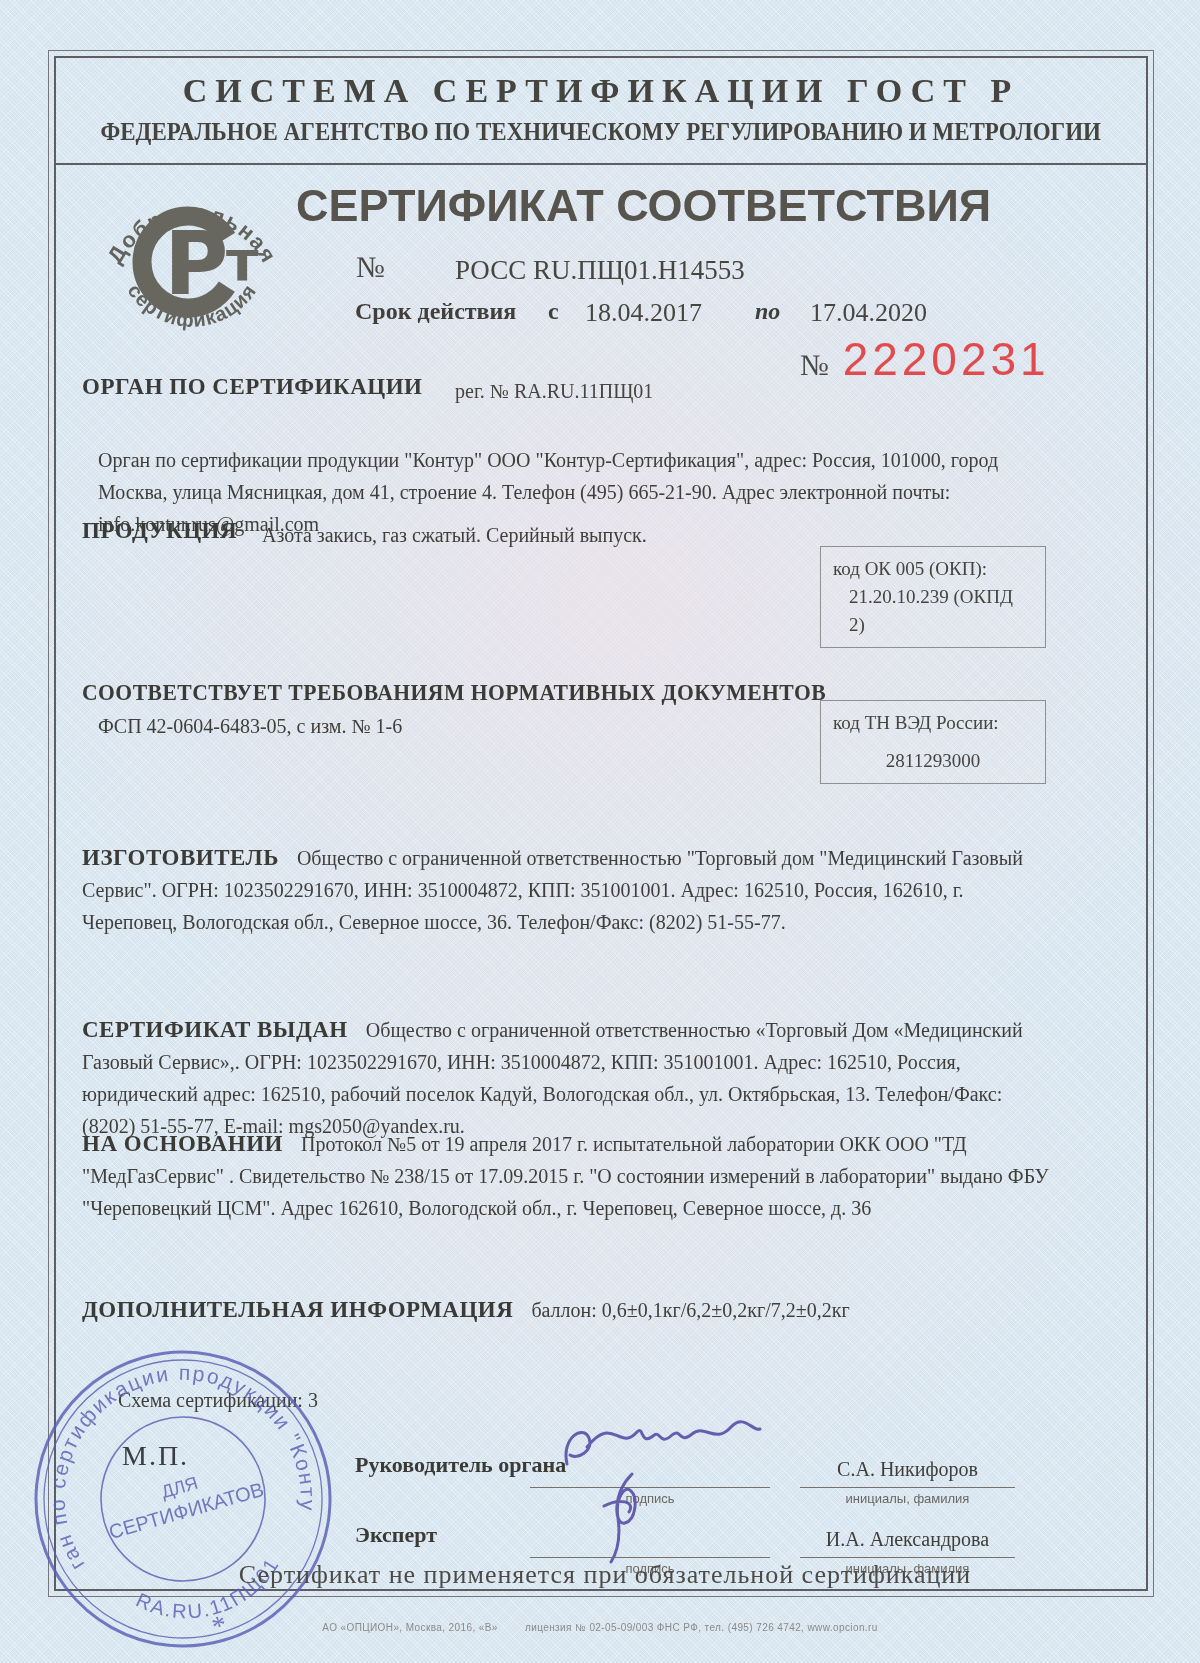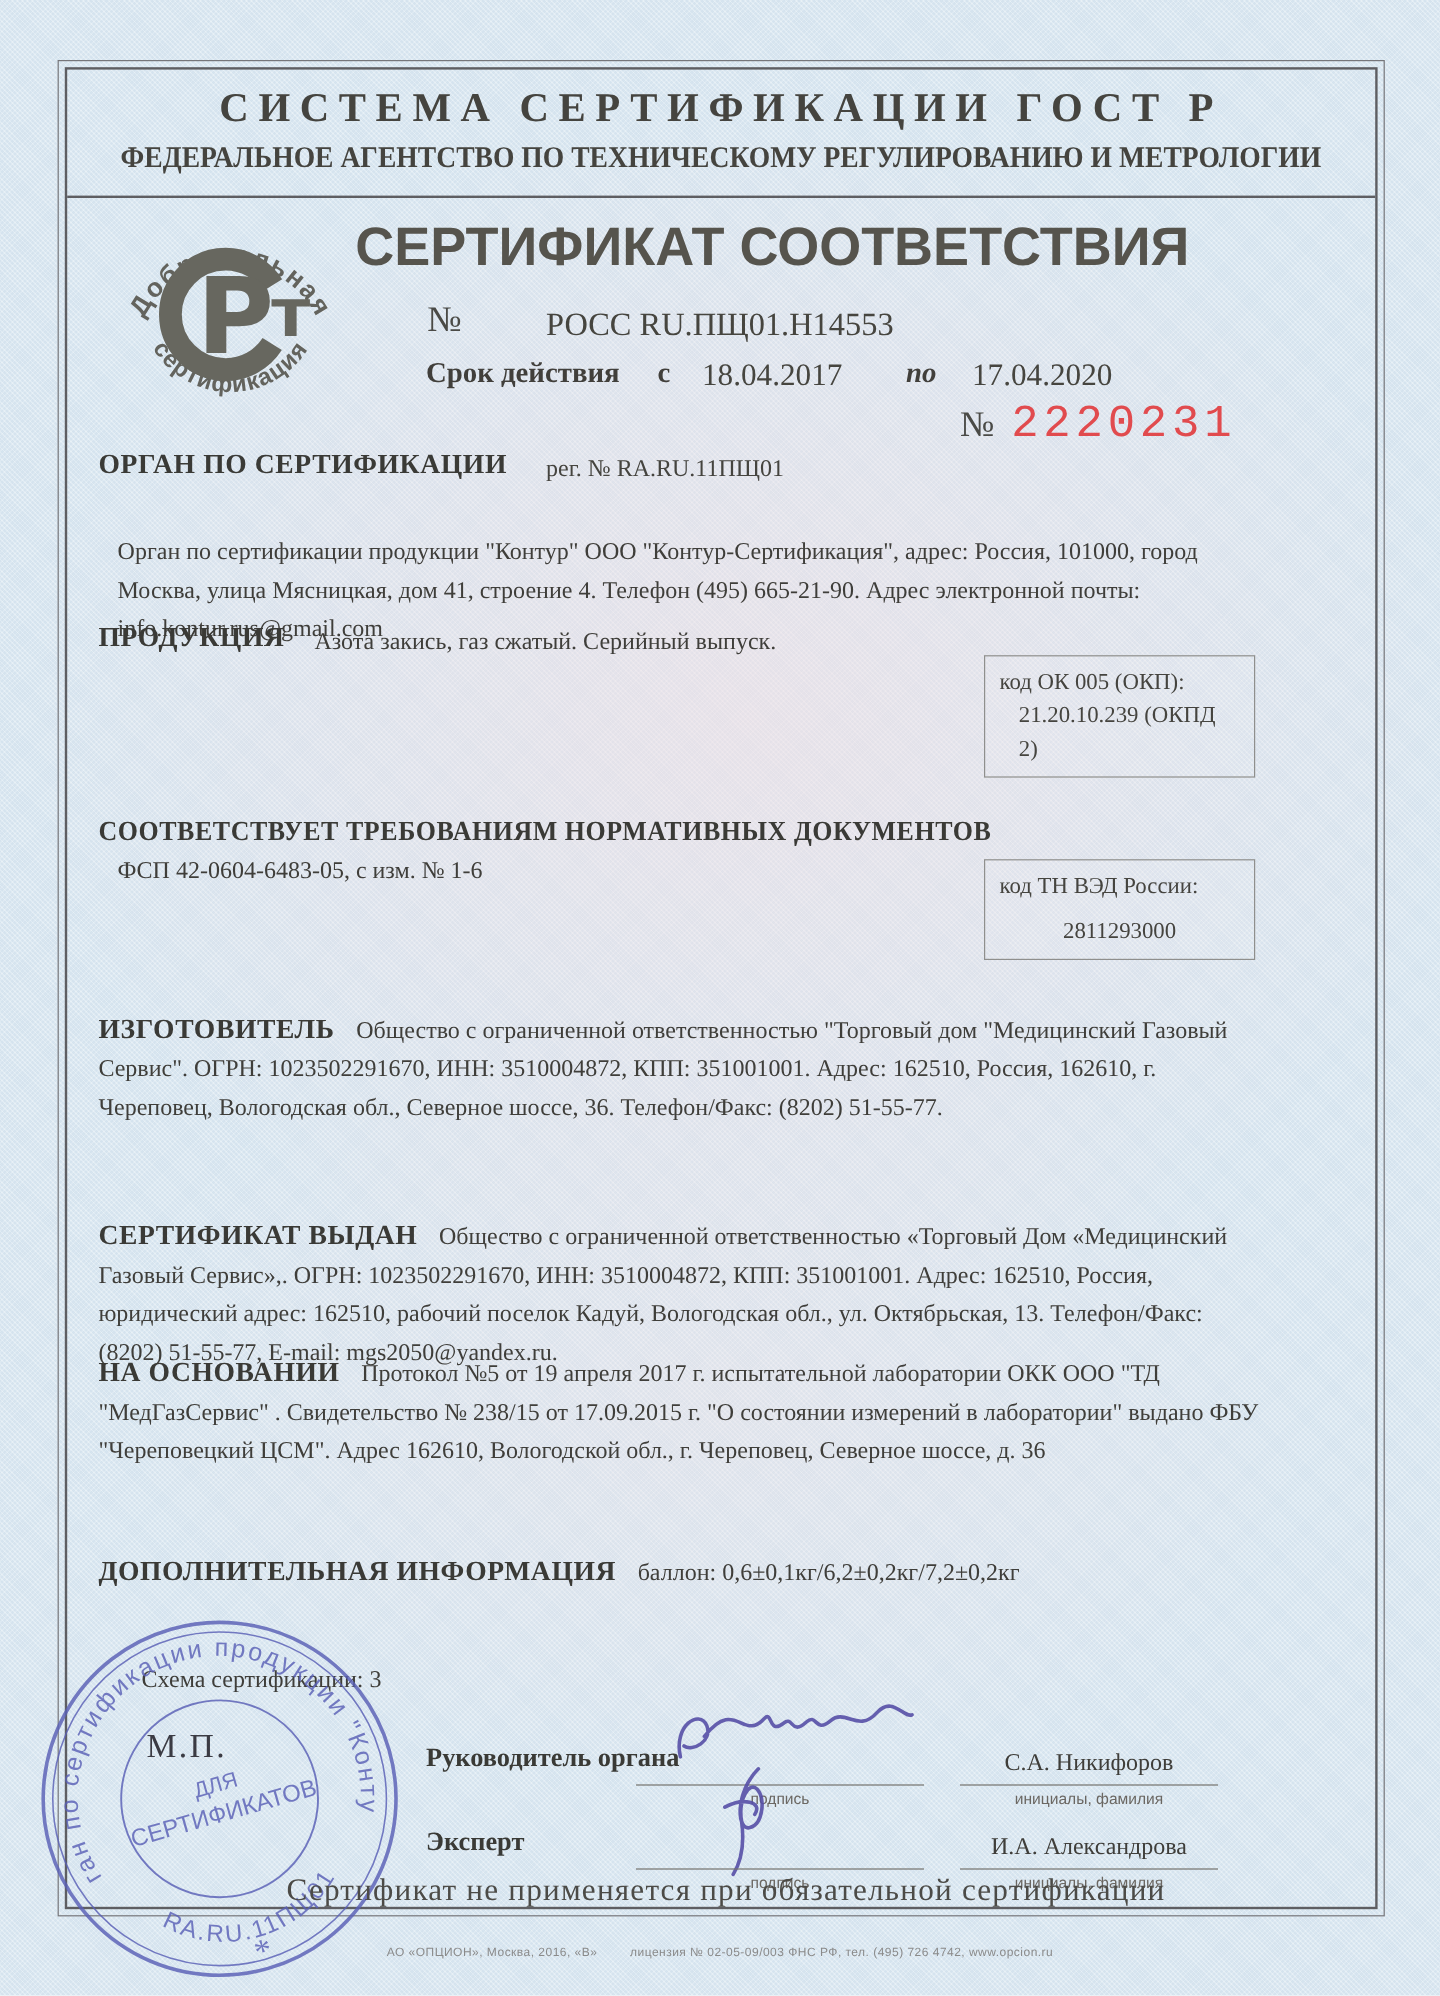--- a/index.html
+++ b/index.html
@@ -26,21 +26,21 @@
   .numrow-label{left:356px;top:250px;font-size:30px;color:#4a4a46;}
   .numrow-value{left:455px;top:255px;font-size:27px;color:#46453f;}
   .validity{top:298px;font-size:26px;color:#46453f;}
   .v-label{left:355px;font-weight:bold;font-size:24px;color:#413f3b;}
   .v-s{left:548px;font-weight:bold;font-size:24px;color:#413f3b;}
   .v-from{left:585px;}
   .v-po{left:755px;font-weight:bold;font-size:24px;color:#413f3b;font-style:italic;}
   .v-to{left:810px;}
   .blank-no{left:800px;top:332px;white-space:nowrap;}
   .blank-no .nsign{font-size:30px;color:#4a4a46;margin-right:14px;}
-  .blank-no .digits{font-family:Liberation Mono, monospace;font-size:38px;letter-spacing:4px;color:#e14b4e;}
+  .blank-no .digits{font-family:Liberation Sans, sans-serif;font-size:46px;letter-spacing:4px;color:#e14b4e;}
   .sec-label{font-size:23px;font-weight:bold;letter-spacing:.5px;color:#3a3a36;white-space:nowrap;}
   .condensed{transform:scaleX(.94);transform-origin:left center;}
   .reg{left:455px;top:380px;font-size:20px;color:#45443f;}
   .para{font-size:20px;line-height:32px;color:#3f3e3a;text-align:left;}
   .inline-label{font-size:23px;font-weight:bold;letter-spacing:.5px;color:#3a3a36;margin-right:18px;}
   .codebox{border:1px solid #8f8f8d;font-size:19px;line-height:28px;color:#45443f;padding:8px 12px;background:rgba(255,255,255,.06);}
   .codebox .c2{display:block;margin-left:16px;}
   .tnved .c2{display:block;text-align:center;margin:10px 0 0 0;}
   .sigrole{font-size:22px;font-weight:bold;color:#3a3a36;white-space:nowrap;}
   .sigline{border-top:1.5px solid #75726e;height:0;}
@@ -105,21 +105,21 @@
 
   <div class="abs sec-label" style="left:82px;top:518px;">ПРОДУКЦИЯ</div>
   <div class="abs para" style="left:262px;top:519px;width:560px;">Азота закись, газ сжатый. Серийный выпуск.</div>
   <div class="abs codebox" style="left:820px;top:546px;width:200px;min-height:78px;">
     <span>код ОК 005 (ОКП):</span>
     <span class="c2">21.20.10.239 (ОКПД 2)</span>
   </div>
 
   <div class="abs sec-label condensed" style="left:82px;top:680px;">СООТВЕТСТВУЕТ ТРЕБОВАНИЯМ НОРМАТИВНЫХ ДОКУМЕНТОВ</div>
   <div class="abs para" style="left:98px;top:710px;width:640px;">ФСП 42-0604-6483-05, с изм. № 1-6</div>
-  <div class="abs codebox tnved" style="left:820px;top:716px;width:200px;min-height:62px;">
+  <div class="abs codebox tnved" style="left:820px;top:700px;width:200px;min-height:62px;">
     <span>код ТН ВЭД России:</span>
     <span class="c2">2811293000</span>
   </div>
 
   <p class="abs para" style="left:82px;top:842px;width:962px;margin:0;">
     <span class="inline-label">ИЗГОТОВИТЕЛЬ</span><span>Общество с ограниченной ответственностью "Торговый дом "Медицинский Газовый Сервис". ОГРН: 1023502291670, ИНН: 3510004872, КПП: 351001001. Адрес: 162510, Россия, 162610, г. Череповец, Вологодская обл., Северное шоссе, 36. Телефон/Факс: (8202) 51-55-77.</span>
   </p>
 
   <p class="abs para" style="left:82px;top:1014px;width:975px;margin:0;">
     <span class="inline-label">СЕРТИФИКАТ ВЫДАН</span><span>Общество с ограниченной ответственностью «Торговый Дом «Медицинский Газовый Сервис»,. ОГРН: 1023502291670, ИНН: 3510004872, КПП: 351001001. Адрес: 162510, Россия, юридический адрес: 162510, рабочий поселок Кадуй, Вологодская обл., ул. Октябрьская, 13. Телефон/Факс: (8202) 51-55-77, E-mail: mgs2050@yandex.ru.</span>

